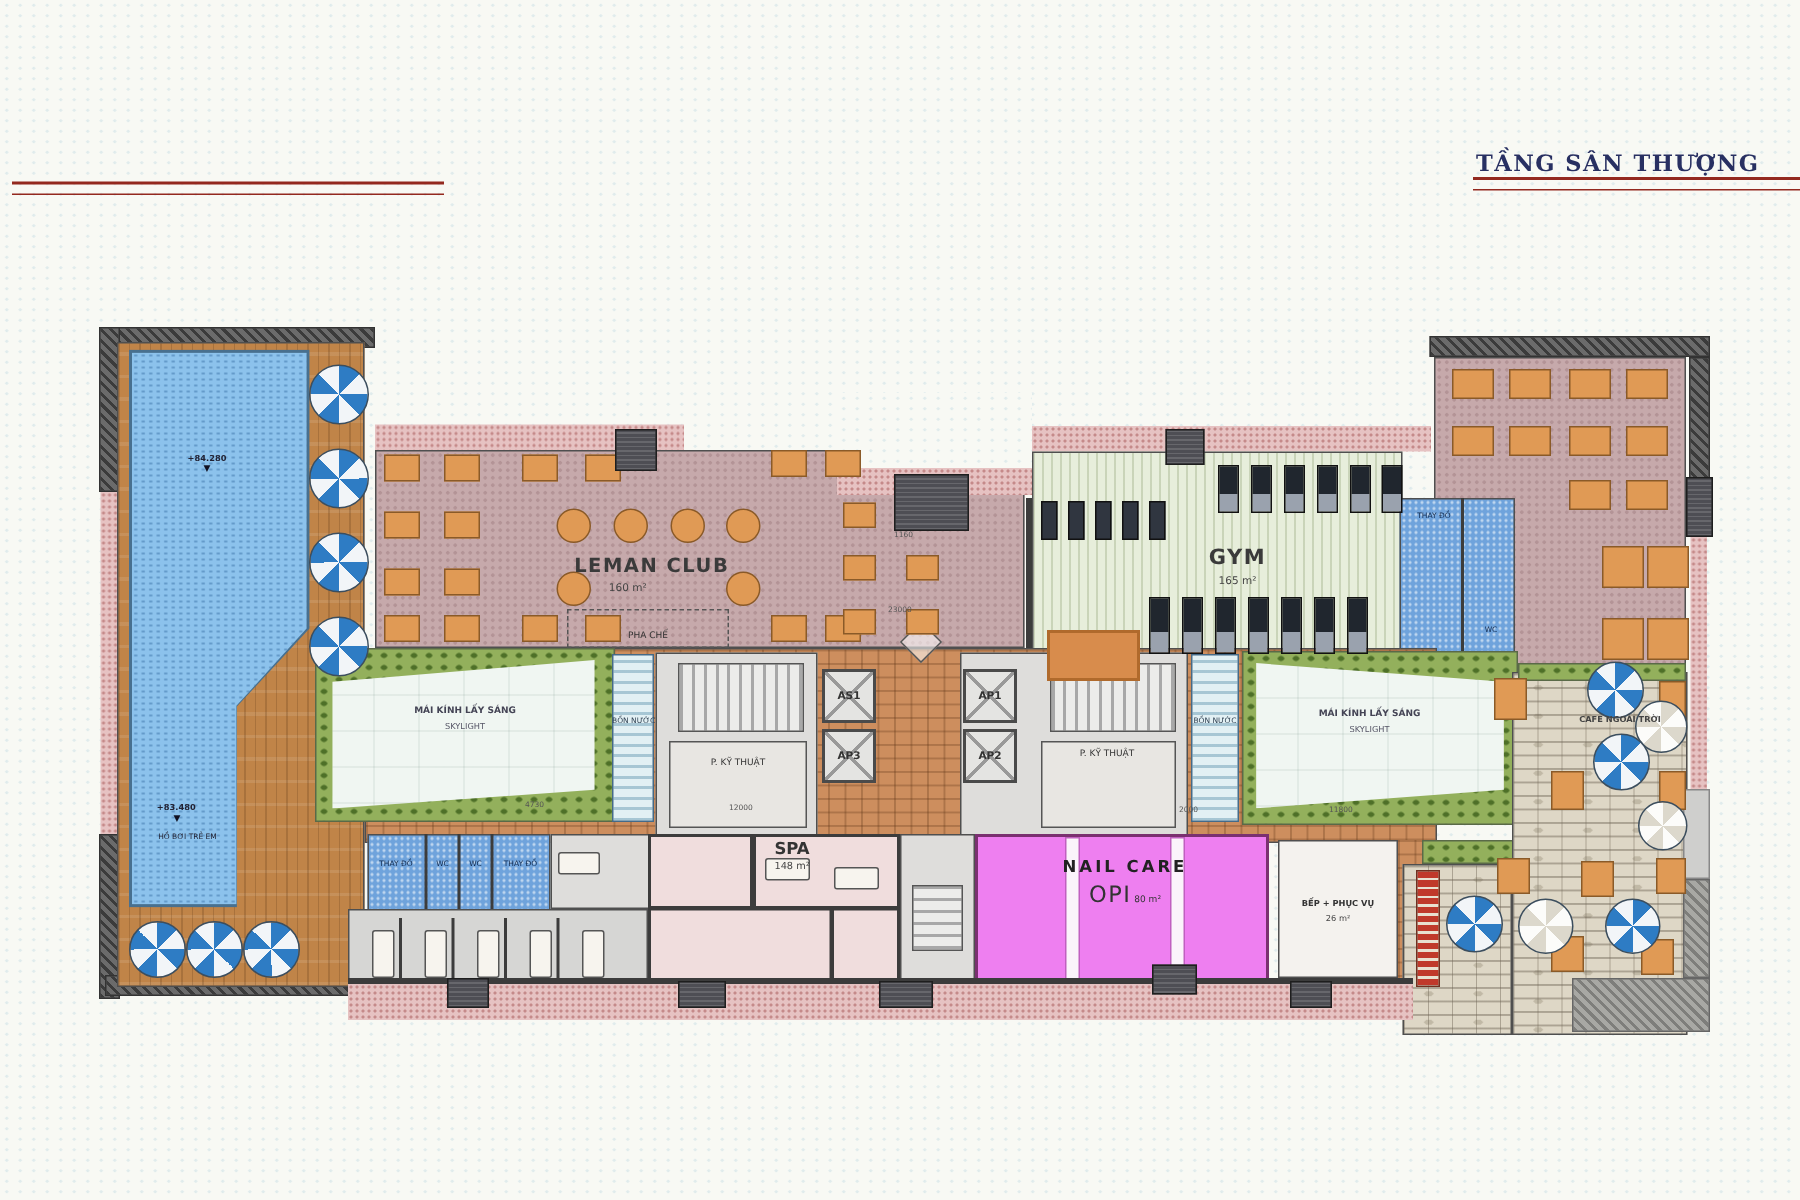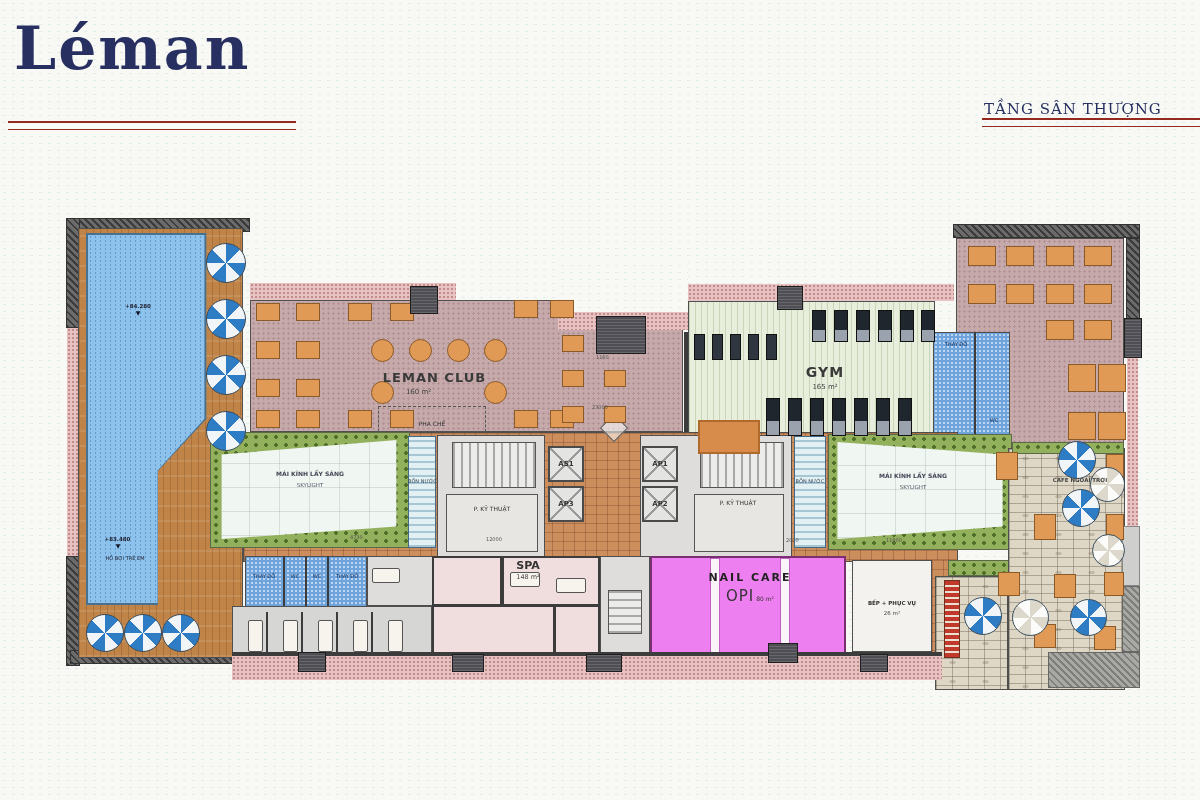--- a/index.html
+++ b/index.html
@@ -11,21 +11,21 @@
   .pagebg{background:#f8f9f4;background-image:radial-gradient(rgba(160,200,215,.28) 1px,transparent 1.2px);background-size:9px 7px}
   .z{position:absolute;box-sizing:border-box}
   .lbl{position:absolute;text-align:center;color:#222;line-height:1.12;white-space:nowrap;z-index:40}
   .bd{border:1px solid #4f4f4f}
   .bd2{border:2px solid #3c3c3c}
   
   .logo{position:absolute;left:14px;top:18px;font-family:"DejaVu Serif",serif;font-weight:bold;font-size:60px;color:#283062;letter-spacing:2px;line-height:1}
   .logosub{position:absolute;left:15px;top:94px;font-family:"DejaVu Serif",serif;font-weight:bold;font-size:17px;color:#283062;letter-spacing:2.5px}
   .redline{position:absolute;height:6px;border-top:2px solid #93291f;border-bottom:1px solid #93291f}
   .tscript{position:absolute;font-family:"DejaVu Serif",serif;font-style:italic;font-size:46px;color:#7d2e1e;letter-spacing:1px}
-  .tcaps{position:absolute;font-family:"DejaVu Serif",serif;font-weight:normal;font-size:15px;color:#283062;letter-spacing:1px}
+  .tcaps{position:absolute;font-family:"DejaVu Serif",serif;font-weight:bold;font-size:15px;color:#283062;letter-spacing:1px}
   
   .speckle{background:#e6c2c2;background-image:radial-gradient(#c58a8a 1px,transparent 1.1px);background-size:4px 4px}
   .wood{background:#c08448;background-image:repeating-linear-gradient(90deg,rgba(60,30,5,.18) 0 1px,transparent 1px 7px),repeating-linear-gradient(0deg,rgba(255,255,255,.10) 0 2px,transparent 2px 15px)}
   .poolbk{background:#48708f}
   .pool{background:#8cc2ec;background-image:radial-gradient(rgba(50,105,160,.45) 1px,transparent 1.1px);background-size:5px 4px}
   .pclip{clip-path:polygon(0 0,97% 0,97% 50%,58% 64%,58% 100%,0 100%)}
   .club{background:#c6a9ab;background-image:radial-gradient(rgba(110,70,75,.22) 1px,transparent 1.1px);background-size:5px 5px}
   .gymf{background:#e7eedb;background-image:repeating-linear-gradient(90deg,rgba(125,145,95,.28) 0 1px,transparent 1px 6px)}
   .blue{background:#6fa3dc;background-image:radial-gradient(rgba(255,255,255,.55) 1px,transparent 1.1px);background-size:4px 4px}
   .tile{background:#cd8e5e;background-image:linear-gradient(rgba(90,50,20,.28) 1px,transparent 1px),linear-gradient(90deg,rgba(90,50,20,.28) 1px,transparent 1px);background-size:11px 9px}
@@ -62,21 +62,20 @@
   .mat{background:#d88c4c;border:2px solid #b06a2c}
   .bed{background:#f7f4ee;border:1px solid #555;border-radius:2px}
   .colb{background:#4e4e54;background-image:repeating-linear-gradient(0deg,rgba(255,255,255,.14) 0 1px,transparent 1px 3px);border:1px solid #1e1e1e}
   .dim{position:absolute;font-size:5px;color:#555;z-index:40}
 </style>
 </head>
 <body>
 
 <div class="page">
 
-  <div class="logo">Léman</div>
   <div class="redline" style="left:8px;top:121px;width:288px"></div>
   <div class="tcaps" style="left:984px;top:100px">TẦNG SÂN THƯỢNG</div>
   <div class="redline" style="left:982px;top:118px;width:218px"></div>
 
   <div id="plan" class="z" style="left:0;top:0;width:1200px;height:800px">
 
     <div class="z hatch" style="left:66px;top:218px;width:184px;height:14px"></div>
     <div class="z hatch" style="left:66px;top:218px;width:14px;height:110px"></div>
     <div class="z speckle" style="left:67px;top:328px;width:12px;height:228px"></div>
     <div class="z hatch" style="left:66px;top:556px;width:14px;height:110px"></div>

